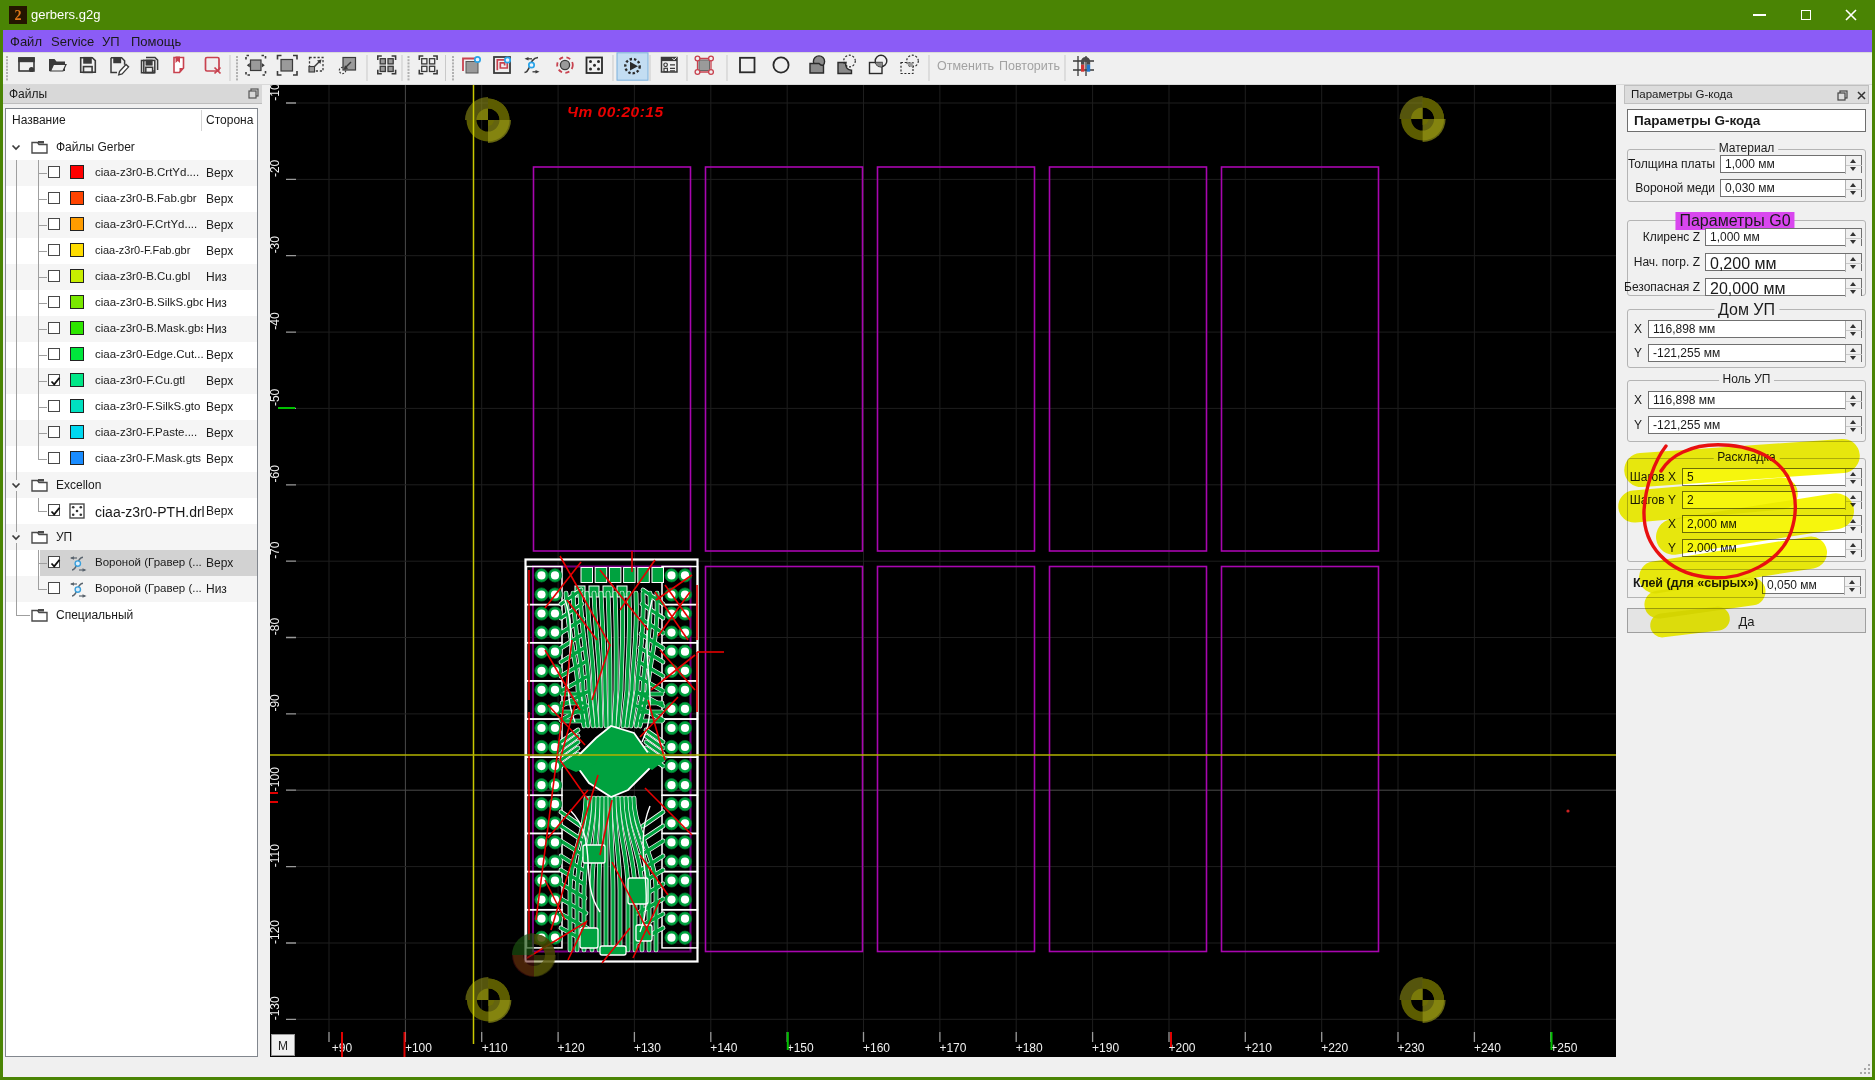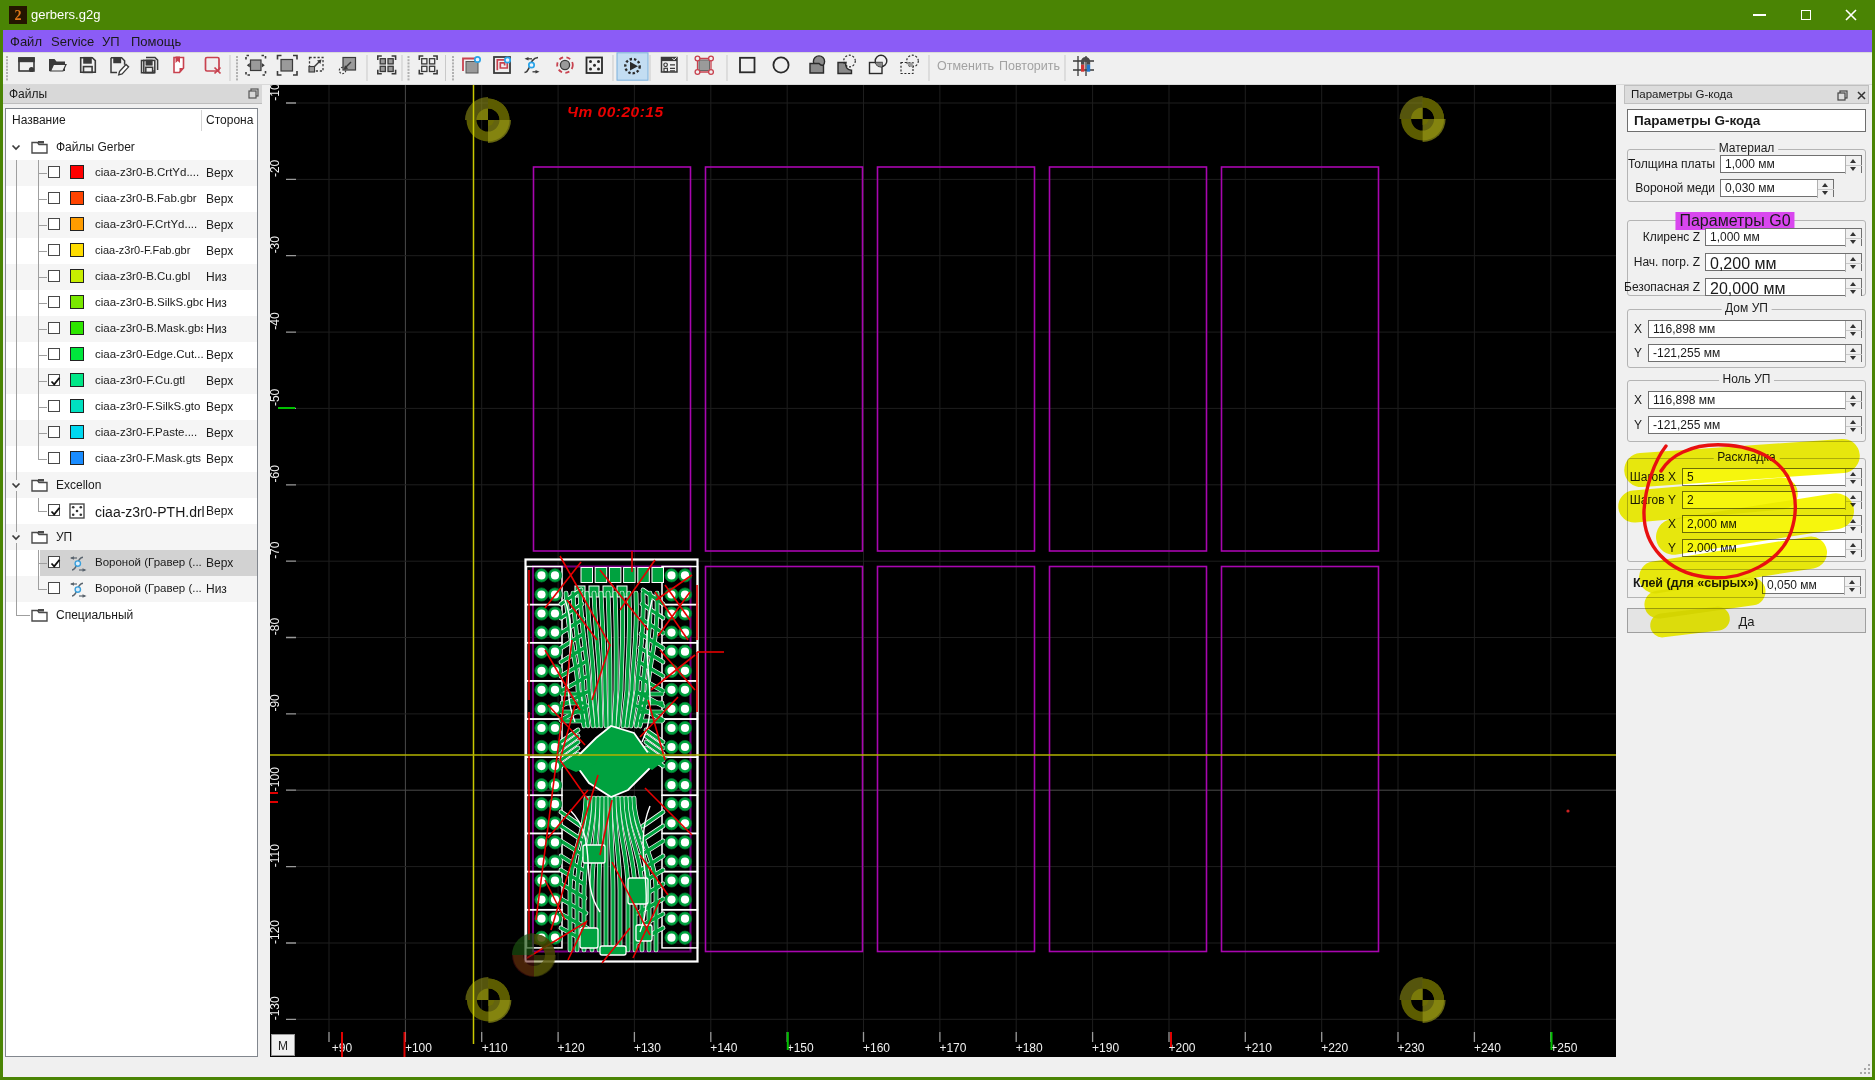--- a/index.html
+++ b/index.html
@@ -747,21 +747,21 @@
 <span style="position:absolute;left:-51px;top:72px;width:150px;text-align:right;font-size:12px;white-space:nowrap">Толщина платы</span>
 <div style="position:absolute;left:104px;top:70px;width:142px;height:18px;background:#fff;border:1px solid #707070">
       <span style="position:absolute;left:4px;top:1px;font-size:12px;white-space:nowrap">1,000 мм</span>
       <div style="position:absolute;right:0;top:0;width:16px;height:18px;background:#f0f0f0;border-left:1px solid #b0b0b0">
         <div style="position:absolute;left:4px;top:3px;width:0;height:0;border-left:3.5px solid transparent;border-right:3.5px solid transparent;border-bottom:4.5px solid #333"></div>
         <div style="position:absolute;left:4px;top:11px;width:0;height:0;border-left:3.5px solid transparent;border-right:3.5px solid transparent;border-top:4.5px solid #333"></div>
         <div style="position:absolute;left:0;top:9px;width:16px;height:1px;background:#c8c8c8"></div>
       </div>
     </div>
 <span style="position:absolute;left:-51px;top:96px;width:150px;text-align:right;font-size:12px;white-space:nowrap">Вороной меди</span>
-<div style="position:absolute;left:104px;top:94px;width:114px;height:18px;background:#fff;border:1px solid #707070">
+<div style="position:absolute;left:104px;top:94px;width:142px;height:18px;background:#fff;border:1px solid #707070">
       <span style="position:absolute;left:4px;top:1px;font-size:12px;white-space:nowrap">0,030 мм</span>
       <div style="position:absolute;right:0;top:0;width:16px;height:18px;background:#f0f0f0;border-left:1px solid #b0b0b0">
         <div style="position:absolute;left:4px;top:3px;width:0;height:0;border-left:3.5px solid transparent;border-right:3.5px solid transparent;border-bottom:4.5px solid #333"></div>
         <div style="position:absolute;left:4px;top:11px;width:0;height:0;border-left:3.5px solid transparent;border-right:3.5px solid transparent;border-top:4.5px solid #333"></div>
         <div style="position:absolute;left:0;top:9px;width:16px;height:1px;background:#c8c8c8"></div>
       </div>
     </div>
 <div style="position:absolute;left:11px;top:135px;width:239px;height:76px;border:1px solid #b4b4b4;border-radius:3px"></div>
     <span style="position:absolute;left:119px;top:127px;transform:translateX(-50%);background:#d946ef;padding:0 4px;font-size:16px;white-space:nowrap">Параметры G0</span>
 <span style="position:absolute;left:-66px;top:145px;width:150px;text-align:right;font-size:12px;white-space:nowrap">Клиренс Z</span>
@@ -785,21 +785,21 @@
 <span style="position:absolute;left:-66px;top:195px;width:150px;text-align:right;font-size:12px;white-space:nowrap">Безопасная Z</span>
 <div style="position:absolute;left:89px;top:193px;width:157px;height:18px;background:#fff;border:1px solid #707070">
       <span style="position:absolute;left:4px;top:1px;font-size:16px;white-space:nowrap">20,000 мм</span>
       <div style="position:absolute;right:0;top:0;width:16px;height:18px;background:#f0f0f0;border-left:1px solid #b0b0b0">
         <div style="position:absolute;left:4px;top:3px;width:0;height:0;border-left:3.5px solid transparent;border-right:3.5px solid transparent;border-bottom:4.5px solid #333"></div>
         <div style="position:absolute;left:4px;top:11px;width:0;height:0;border-left:3.5px solid transparent;border-right:3.5px solid transparent;border-top:4.5px solid #333"></div>
         <div style="position:absolute;left:0;top:9px;width:16px;height:1px;background:#c8c8c8"></div>
       </div>
     </div>
 <div style="position:absolute;left:11px;top:224px;width:239px;height:59px;border:1px solid #b4b4b4;border-radius:3px"></div>
-    <span style="position:absolute;left:130.5px;top:216px;transform:translateX(-50%);background:#f0f0f0;padding:0 4px;font-size:12px;white-space:nowrap">Дом УП</span>
+    <span style="position:absolute;left:130.5px;top:216px;transform:translateX(-50%);background:#f0f0f0;padding:0 4px;font-size:16px;white-space:nowrap">Дом УП</span>
 <span style="position:absolute;left:-124px;top:237px;width:150px;text-align:right;font-size:12px;white-space:nowrap">X</span>
 <div style="position:absolute;left:32px;top:235px;width:214px;height:18px;background:#fff;border:1px solid #707070">
       <span style="position:absolute;left:4px;top:1px;font-size:12px;white-space:nowrap">116,898 мм</span>
       <div style="position:absolute;right:0;top:0;width:16px;height:18px;background:#f0f0f0;border-left:1px solid #b0b0b0">
         <div style="position:absolute;left:4px;top:3px;width:0;height:0;border-left:3.5px solid transparent;border-right:3.5px solid transparent;border-bottom:4.5px solid #333"></div>
         <div style="position:absolute;left:4px;top:11px;width:0;height:0;border-left:3.5px solid transparent;border-right:3.5px solid transparent;border-top:4.5px solid #333"></div>
         <div style="position:absolute;left:0;top:9px;width:16px;height:1px;background:#c8c8c8"></div>
       </div>
     </div>
 <span style="position:absolute;left:-124px;top:261px;width:150px;text-align:right;font-size:12px;white-space:nowrap">Y</span>

